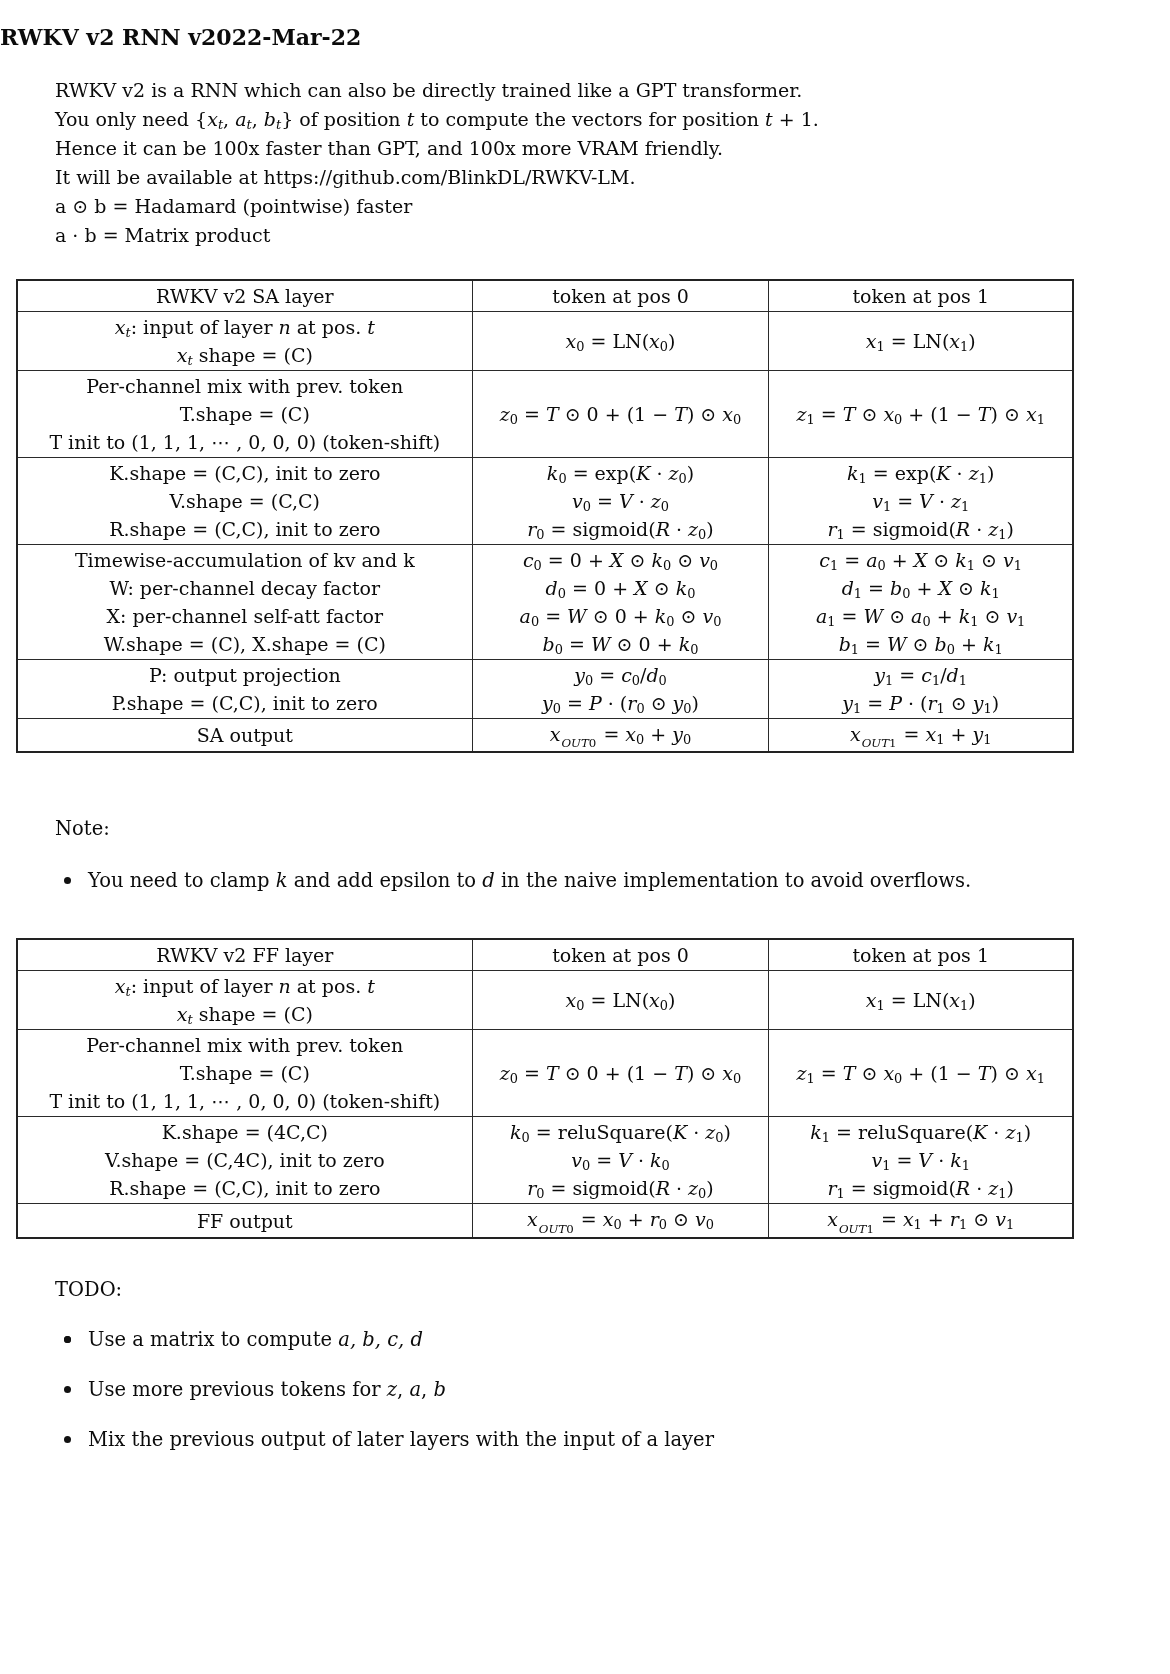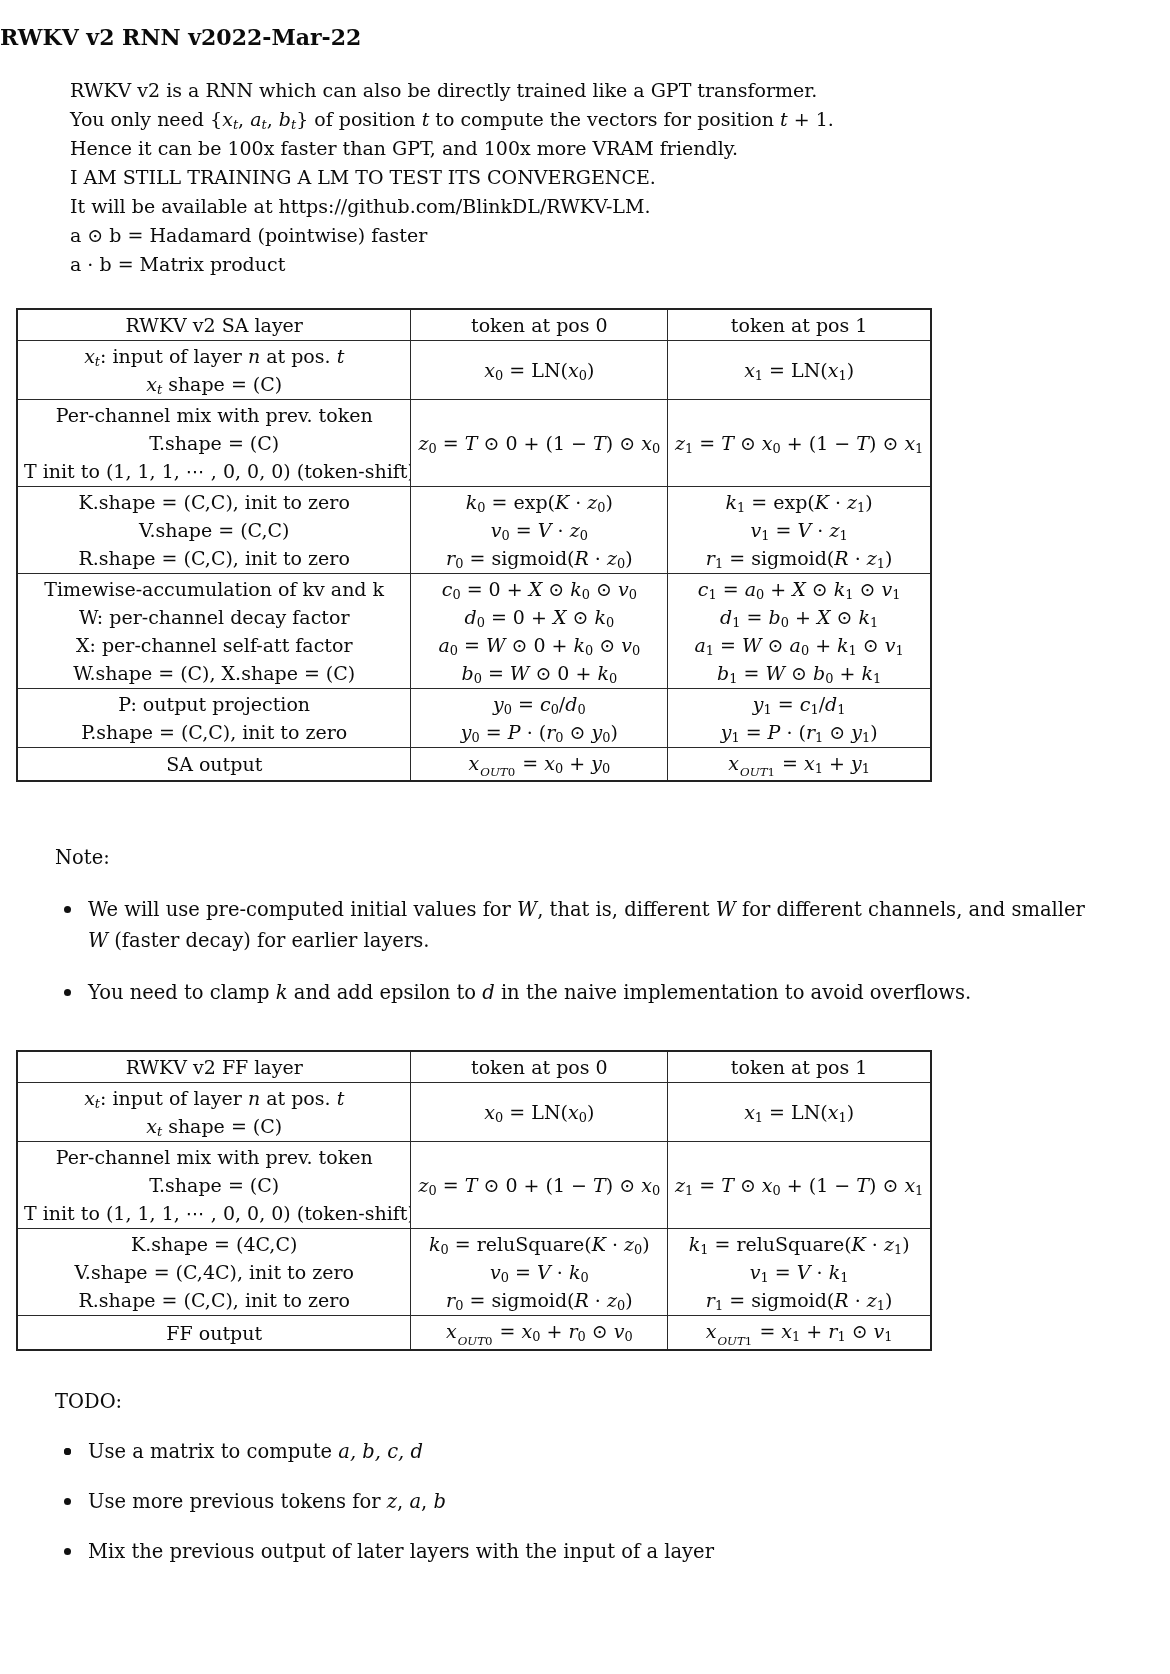--- a/index.html
+++ b/index.html
@@ -6,25 +6,25 @@
   body{
     width:1170px;height:1674px;overflow:hidden;
     background:#ffffff;color:#0b0b0b;
     font-family:"DejaVu Serif","DejaVu Sans",serif;
   }
   .page{width:1170px;height:1674px;position:relative;}
   .title{
     font-size:22px;font-weight:bold;text-align:left;
     margin:24px 0 0 0;line-height:26px;
   }
-  .intro{margin:26px 0 0 70px;font-size:19px;}
+  .intro{margin:26px 0 0 55px;font-size:19px;}
   .iline{line-height:29px;white-space:nowrap;}
   table.eq-table{
     border-collapse:collapse;table-layout:fixed;
-    width:916px;margin:29px 0 0 16px;
+    width:1058px;margin:29px 0 0 16px;
     border:2px solid #222;
   }
   table.eq-table.t2{margin-top:42px;}
   .eq-table th,.eq-table td{
     border:1.5px solid #2a2a2a;
     font-weight:normal;text-align:center;vertical-align:middle;
     font-size:19px;line-height:28px;padding:1px 6px;
     white-space:nowrap;overflow:hidden;
   }
   col.c1{width:43.1%;} col.c2{width:28.1%;} col.c3{width:28.8%;}
@@ -53,21 +53,20 @@
 <body>
 
 <div class="page">
 
   <h1 class="title">RWKV v2 RNN v2022-Mar-22</h1>
 
   <div class="intro">
     <div class="iline">RWKV v2 is a RNN which can also be directly trained like a GPT transformer.</div>
     <div class="iline">You only need {<i>x<sub>t</sub></i>, <i>a<sub>t</sub></i>, <i>b<sub>t</sub></i>} of position <i>t</i> to compute the vectors for position <i>t</i> + 1.</div>
     <div class="iline">Hence it can be 100x faster than GPT, and 100x more VRAM friendly.</div>
-    <div class="iline">I AM STILL TRAINING A LM TO TEST ITS CONVERGENCE.</div>
     <div class="iline">It will be available at https://github.com/BlinkDL/RWKV-LM.</div>
     <div class="iline">a ⊙ b = Hadamard (pointwise) faster</div>
     <div class="iline">a · b = Matrix product</div>
   </div>
 
   <table class="eq-table">
     <colgroup>
         <col class="c1">
         <col class="c2">
         <col class="c3">
@@ -112,24 +111,20 @@
         <td><i>x</i><span class="ss">
               <span><i>OUT</i></span>
               <span>1</span>
             </span> = <i>x</i><sub>1</sub> + <i>y</i><sub>1</sub></td>
       </tr>
     </tbody>
   </table>
 
   <div class="sec-heading">Note:</div>
   <ul class="bullets">
-    <li>
-      <span class="dot"></span>
-      <span>We will use pre-computed initial values for <i>W</i>, that is, different <i>W</i> for different channels, and smaller <i>W</i> (faster decay) for earlier layers.</span>
-    </li>
     <li>
       <span class="dot"></span>
       <span>You need to clamp <i>k</i> and add epsilon to <i>d</i> in the naive implementation to avoid overflows.</span>
     </li>
   </ul>
 
   <table class="eq-table t2">
     <colgroup>
         <col class="c1">
         <col class="c2">

